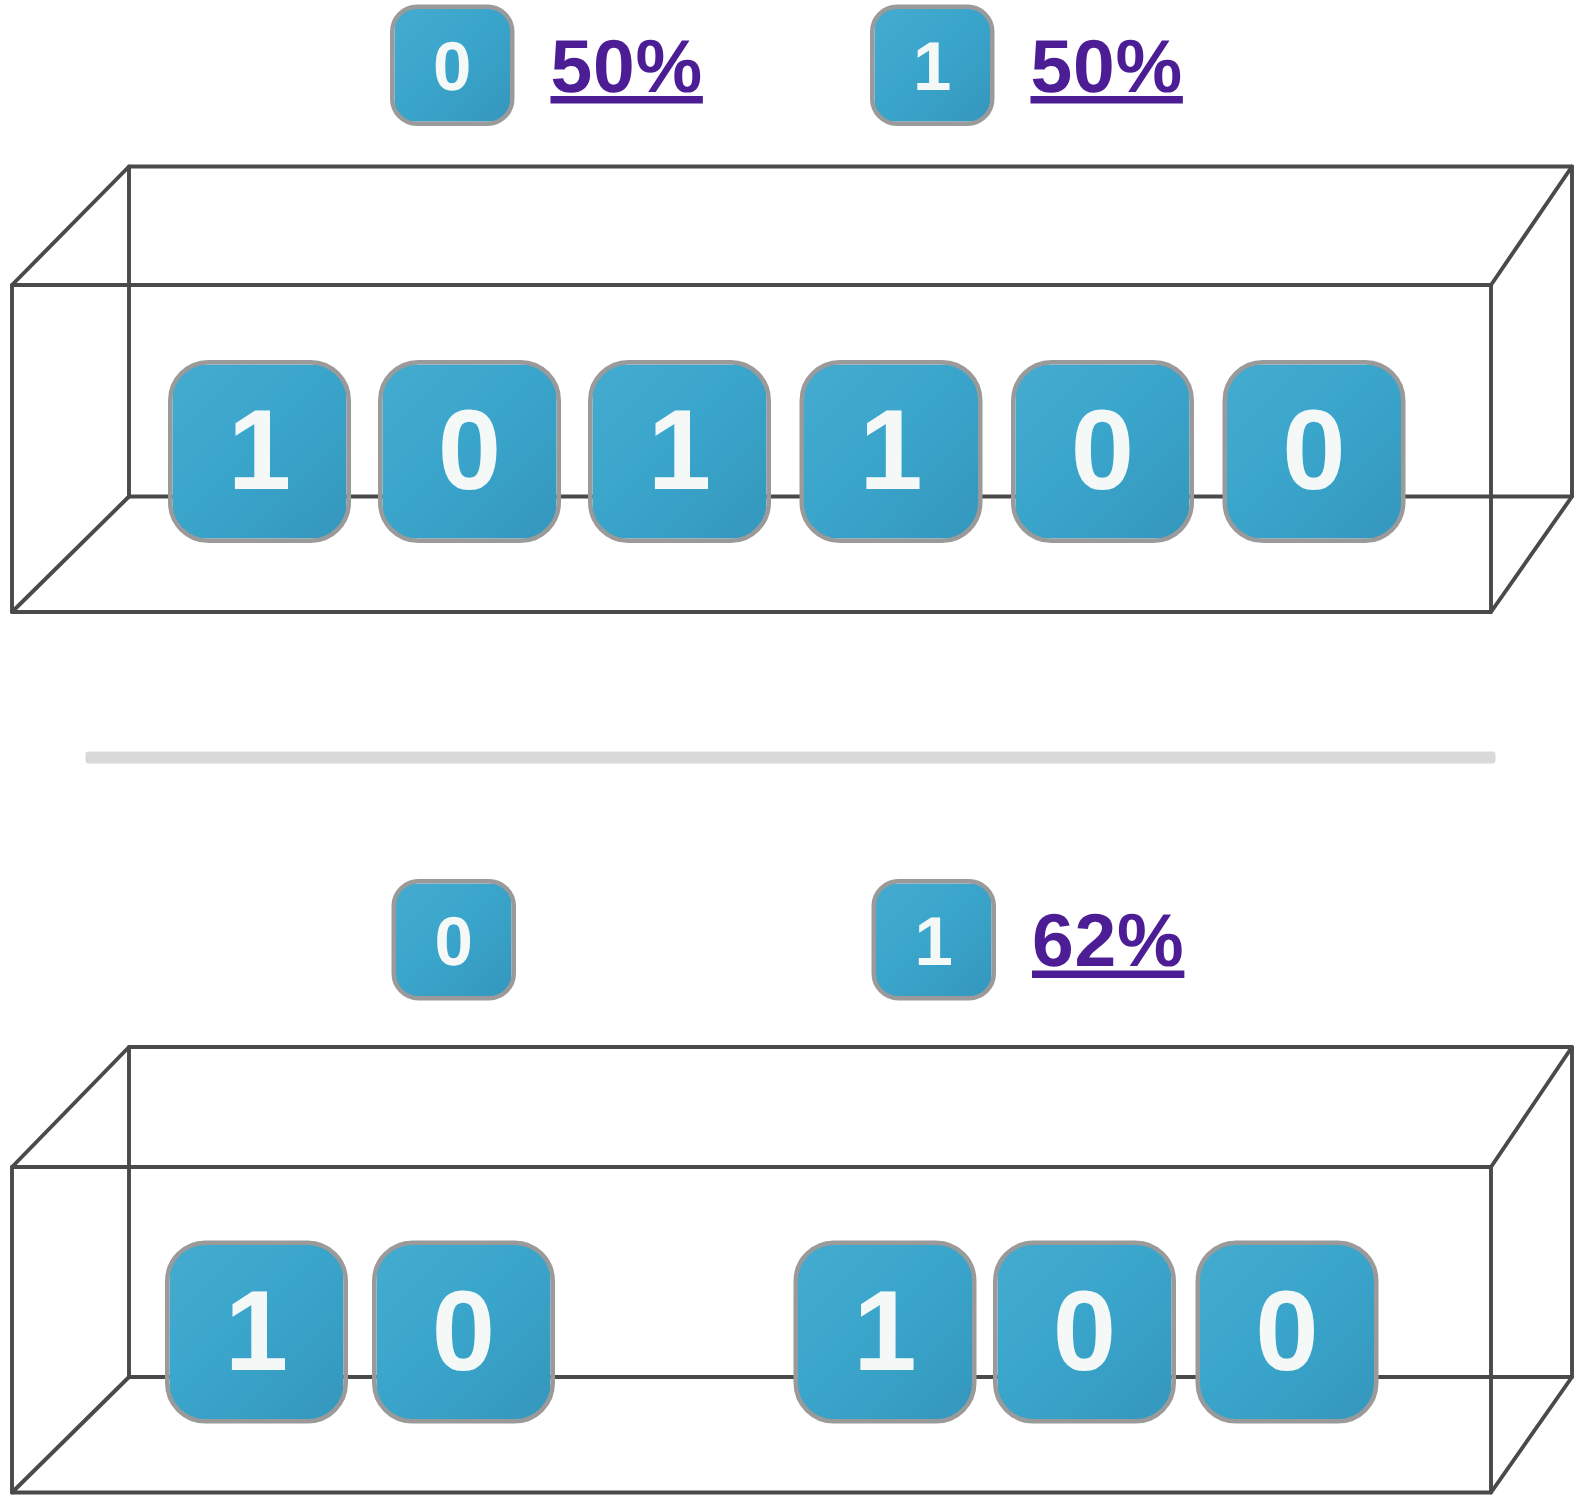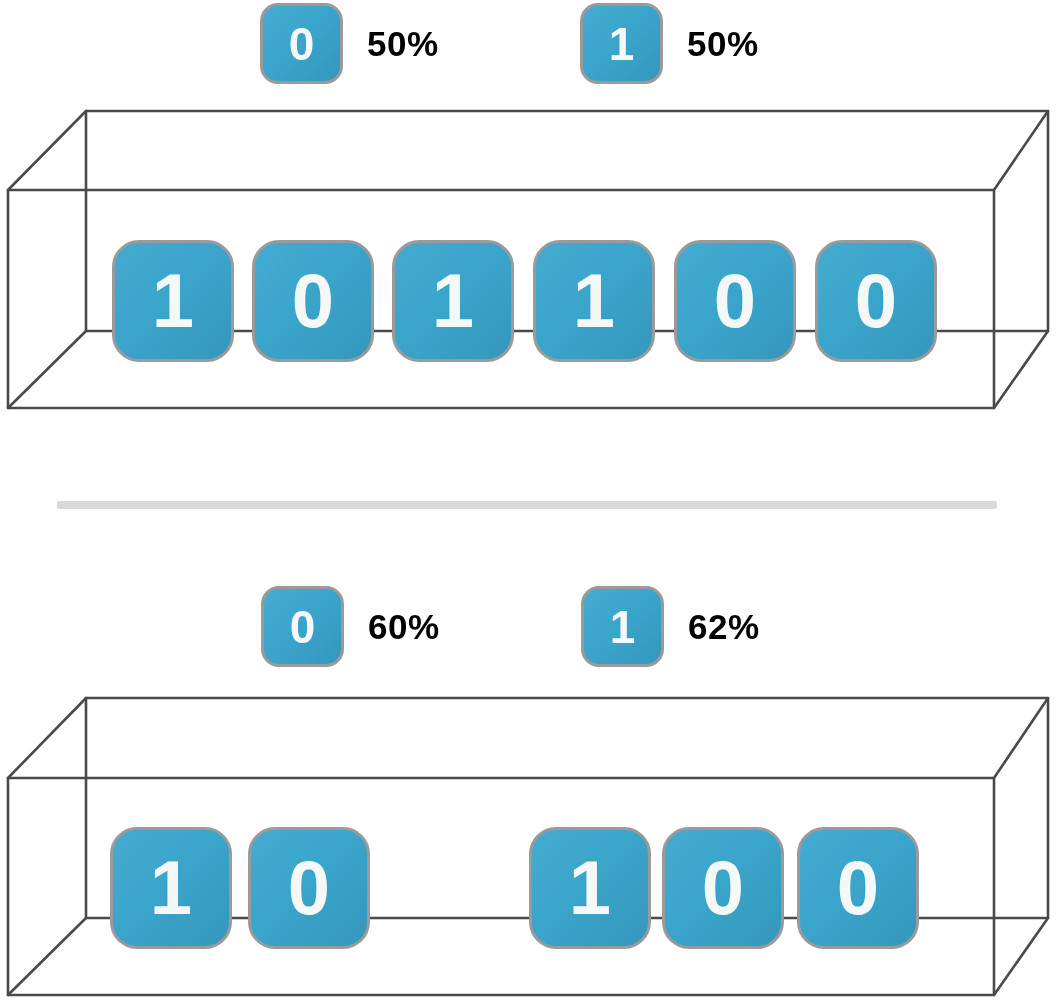--- a/index.html
+++ b/index.html
@@ -56,25 +56,26 @@
     border-radius: 18px;
     display: flex;
     align-items: center;
     justify-content: center;
     color: #f4f9f8;
     font-size: 46px;
     font-weight: bold;
     line-height: 1;
   }
   .legend-pct {
-    font-size: 35px;
+    font-size: 50px;
     font-weight: 600;
-    color: #000000;
+    color: #4c1d95;
     letter-spacing: 0.5px;
     white-space: nowrap;
+    text-decoration: underline;
   }
   .divider {
     position: absolute;
     left: 57px;
     top: 501px;
     width: 940px;
     height: 8px;
     background: #d9d9d9;
     border-radius: 2px;
     z-index: 1;
@@ -121,21 +122,20 @@
     <div class="tile" style="left:674px;">0</div>
     <div class="tile" style="left:815px;">0</div>
   </div>
 
   <div class="divider"></div>
 
   <div class="legend-item" style="left:261px; top:586px;">
     <div class="legend-tile">
       <span>0</span>
     </div>
-    <span class="legend-pct">60%</span>
   </div>
   <div class="legend-item" style="left:581px; top:586px;">
     <div class="legend-tile">
       <span>1</span>
     </div>
     <span class="legend-pct">62%</span>
   </div>
 
   <div class="tile-row-bottom">
     <div class="tile" style="left:110px;">1</div>

